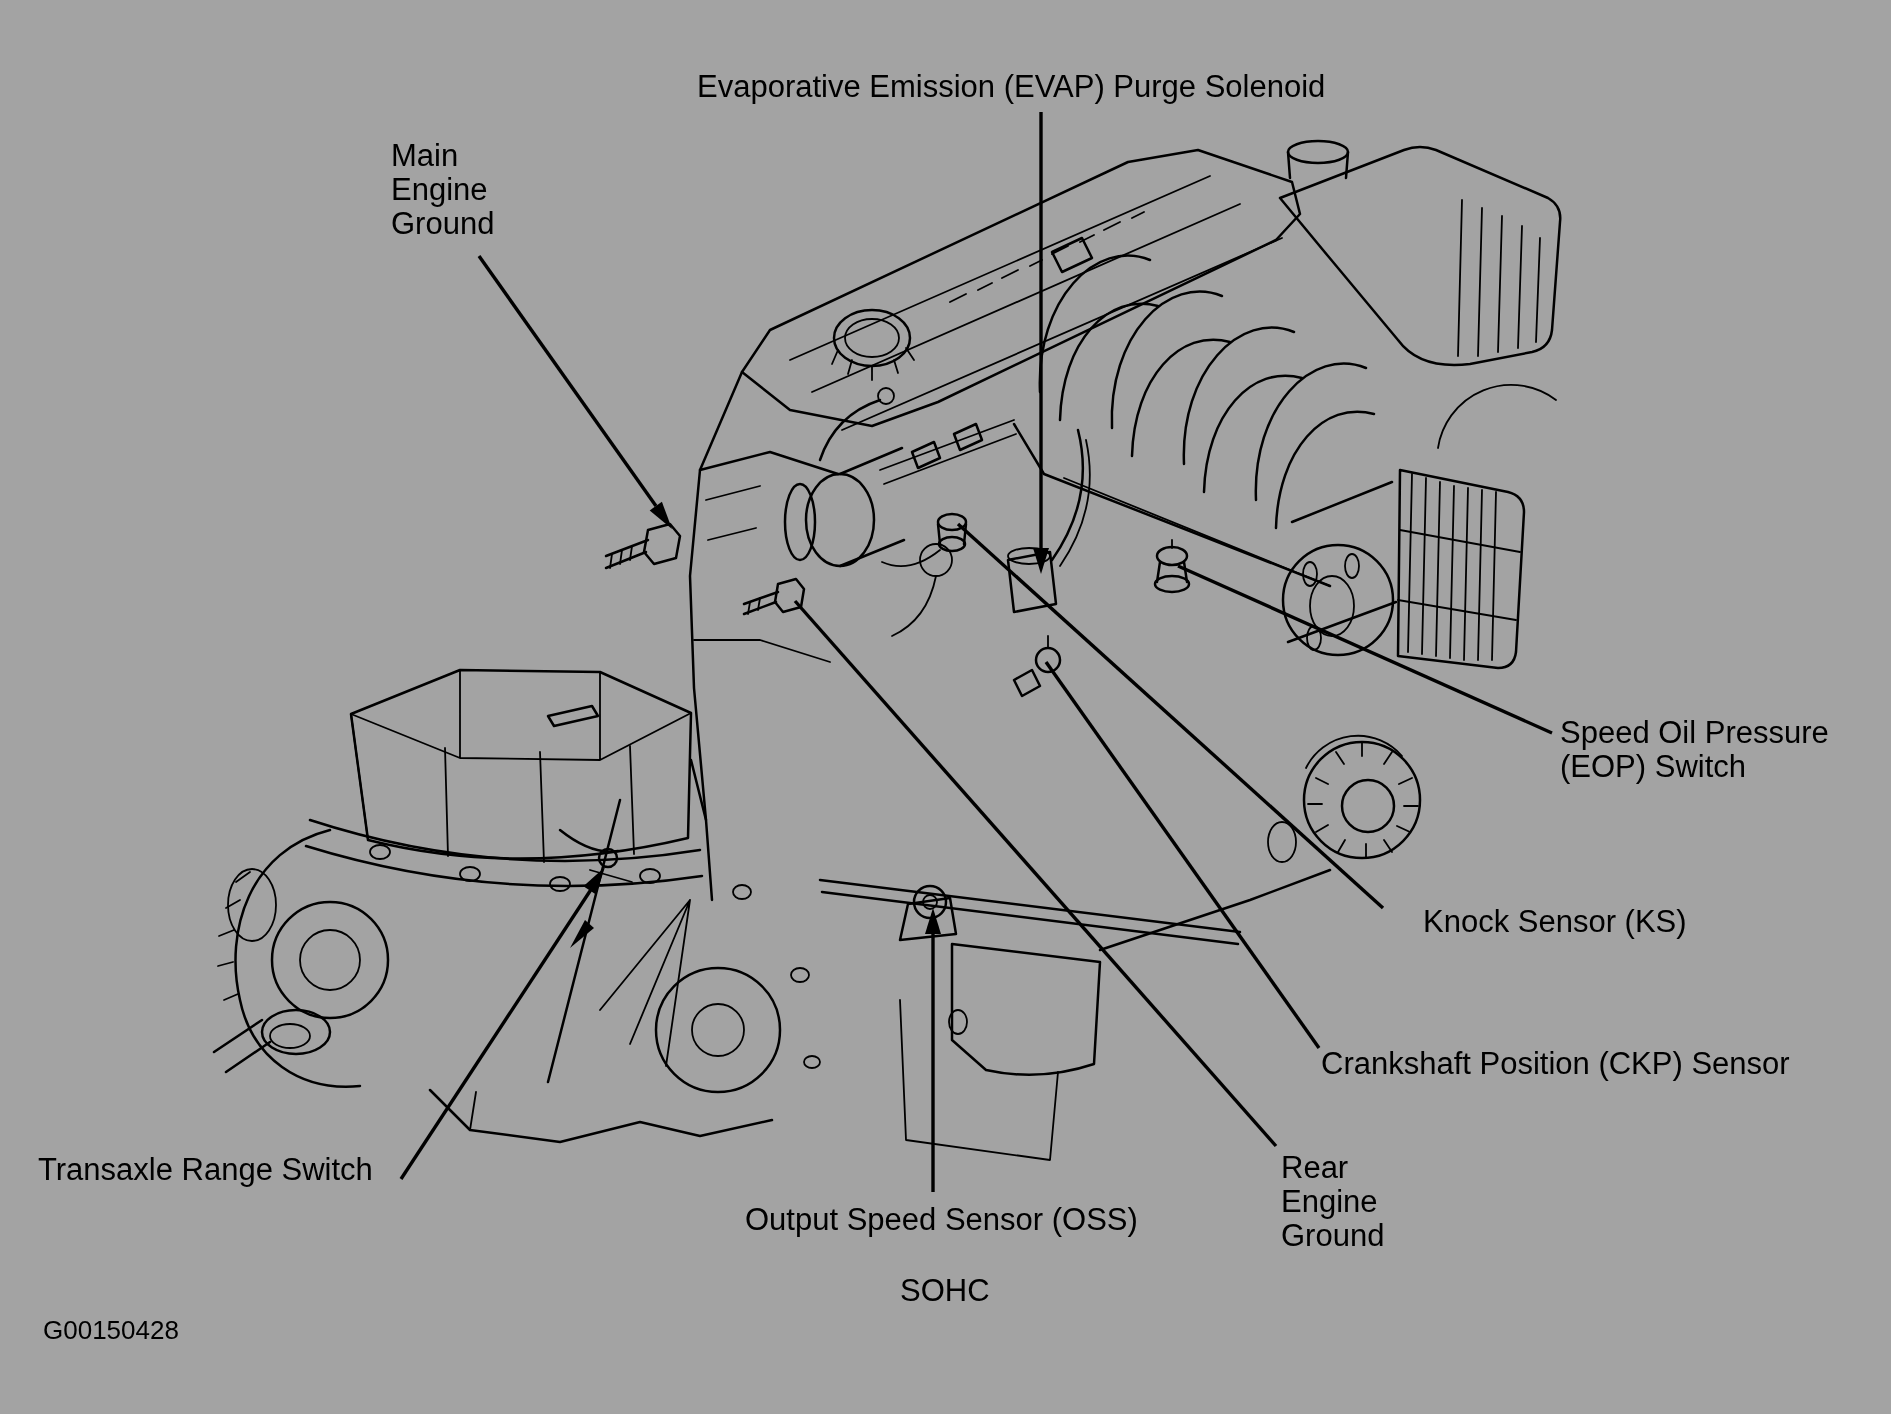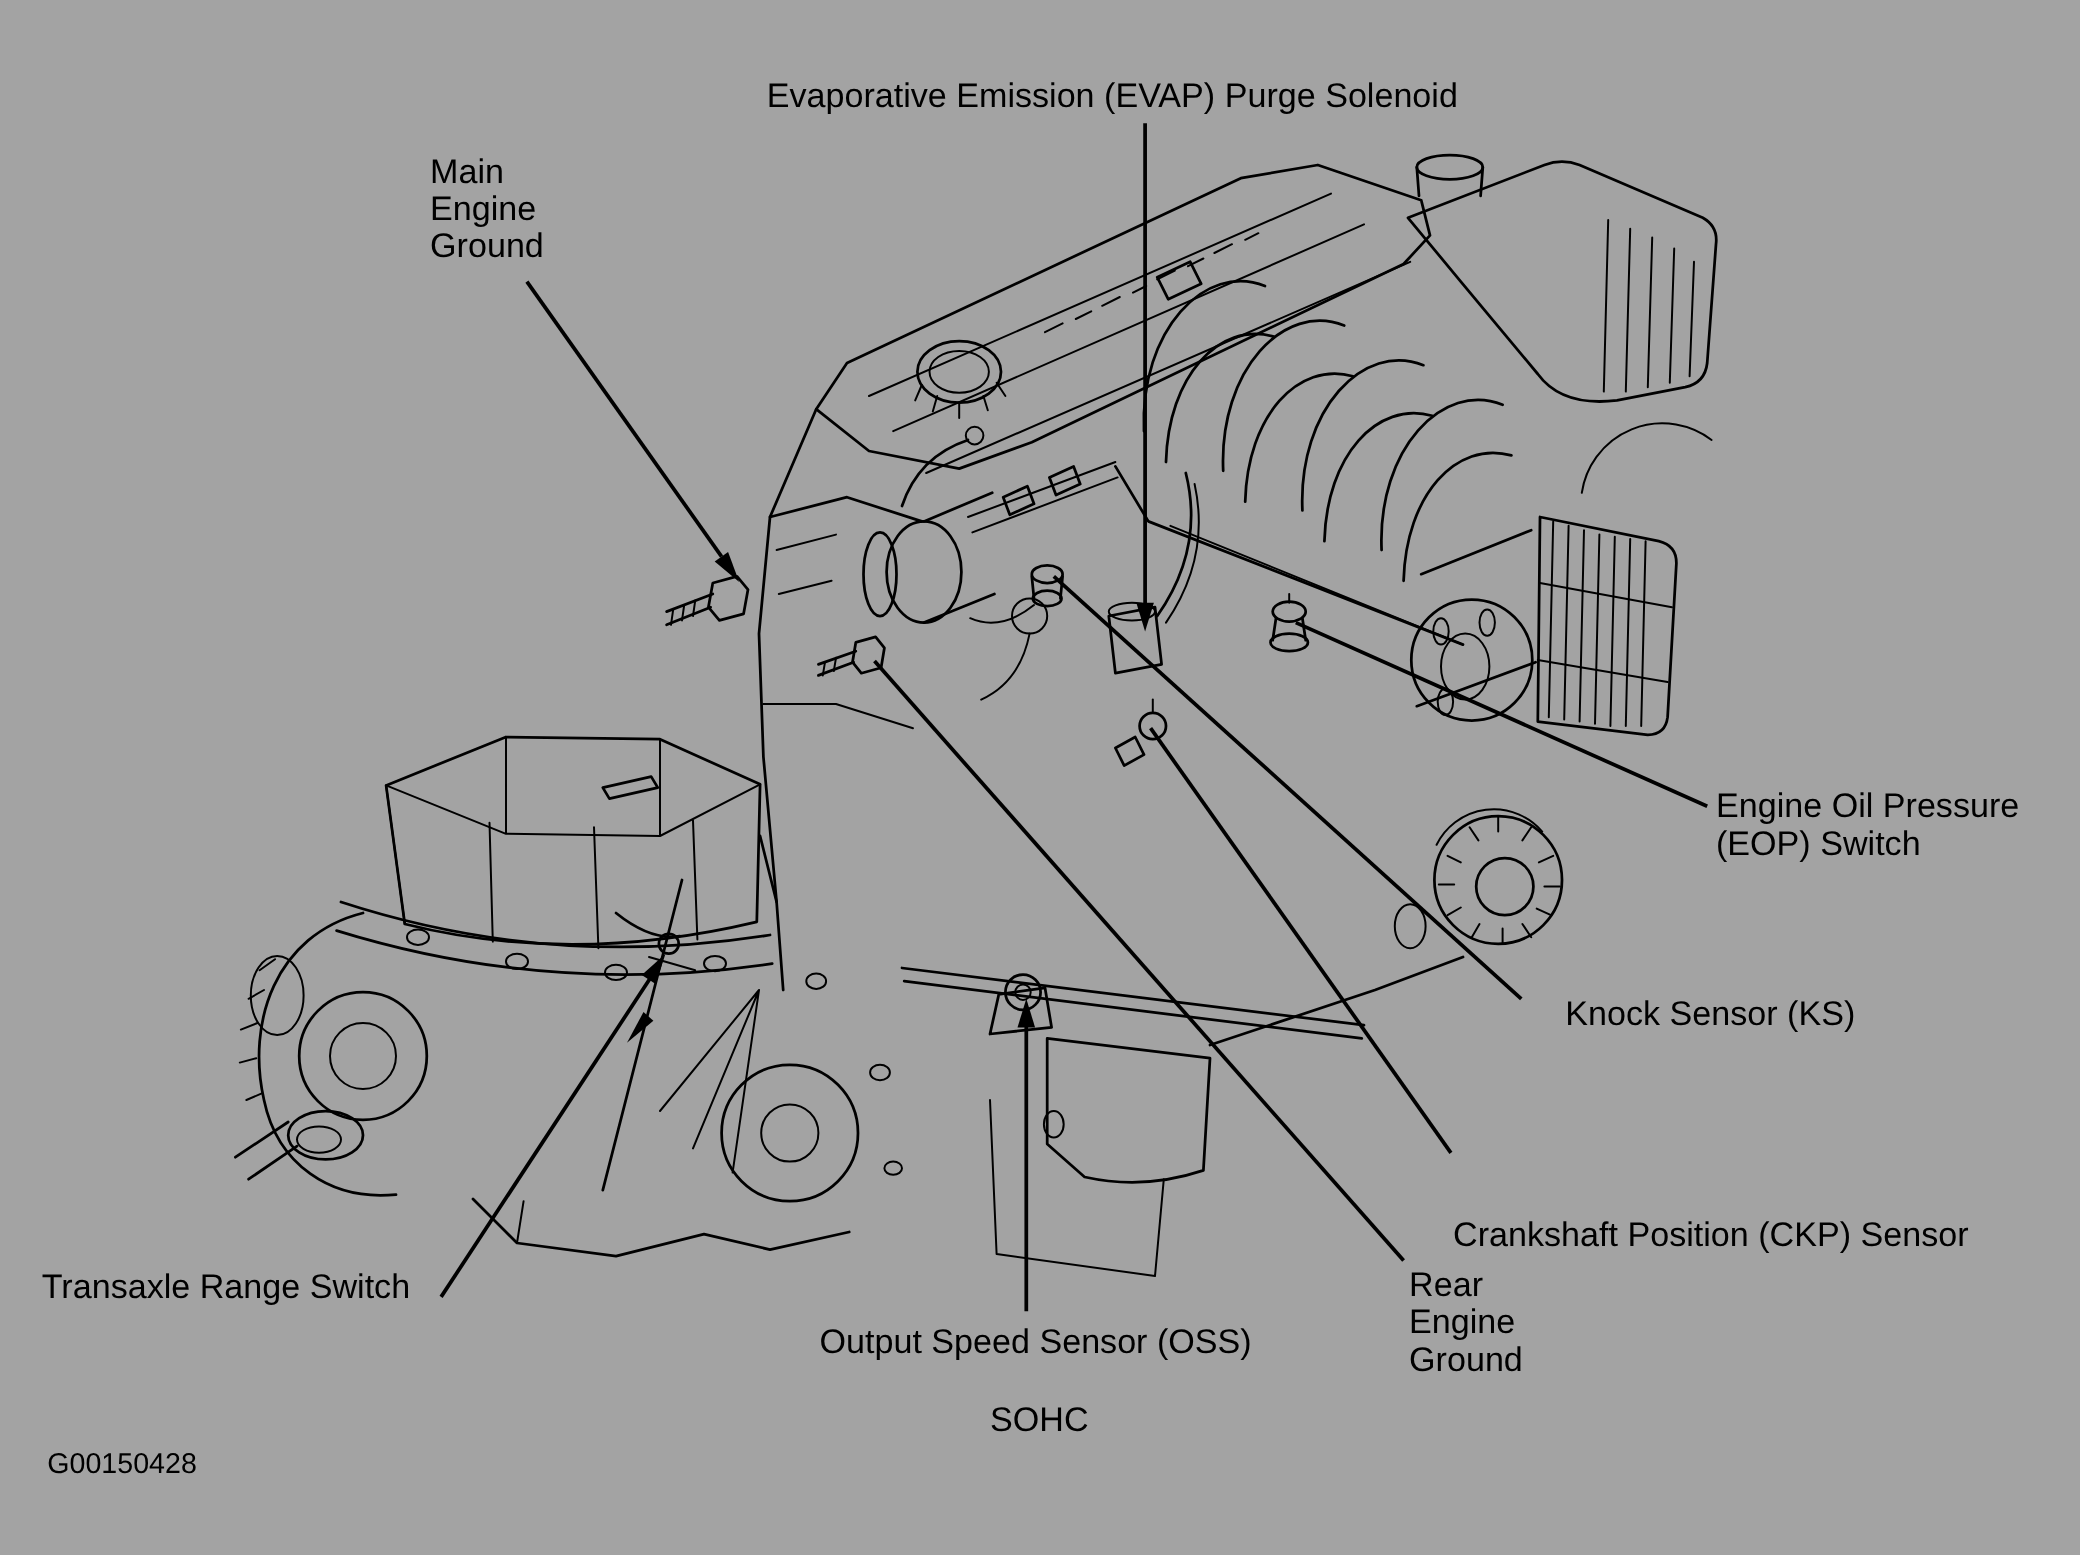--- a/index.html
+++ b/index.html
@@ -238,26 +238,26 @@
       <polygon class="arrowhead" points="605,867 596,894.5 583.4,886.3"></polygon>
     </g>
   </svg>
 
   <div class="callout" style="left:697px;top:70px;">Evaporative Emission (EVAP) Purge Solenoid</div>
 
   <div class="callout" style="left:391px;top:139px;">Main
 Engine
 Ground</div>
 
-  <div class="callout" style="left:1560px;top:716px;">Engine Oil Pressure
+  <div class="callout" style="left:1560px;top:716px;">Speed Oil Pressure
 (EOP) Switch</div>
 
   <div class="callout" style="left:1391px;top:905px;margin-left:32px;">Knock Sensor (KS)</div>
 
-  <div class="callout" style="left:1321px;top:1106px;">Crankshaft Position (CKP) Sensor</div>
+  <div class="callout" style="left:1321px;top:1047px;">Crankshaft Position (CKP) Sensor</div>
 
   <div class="callout" style="left:1281px;top:1151px;">Rear
 Engine
 Ground</div>
 
   <div class="callout" style="left:38px;top:1153px;">Transaxle Range Switch</div>
 
   <div class="callout" style="left:745px;top:1203px;">Output Speed Sensor (OSS)</div>
 
   <div class="caption" style="left:861px;top:1274px;margin-left:39px;">SOHC</div>

